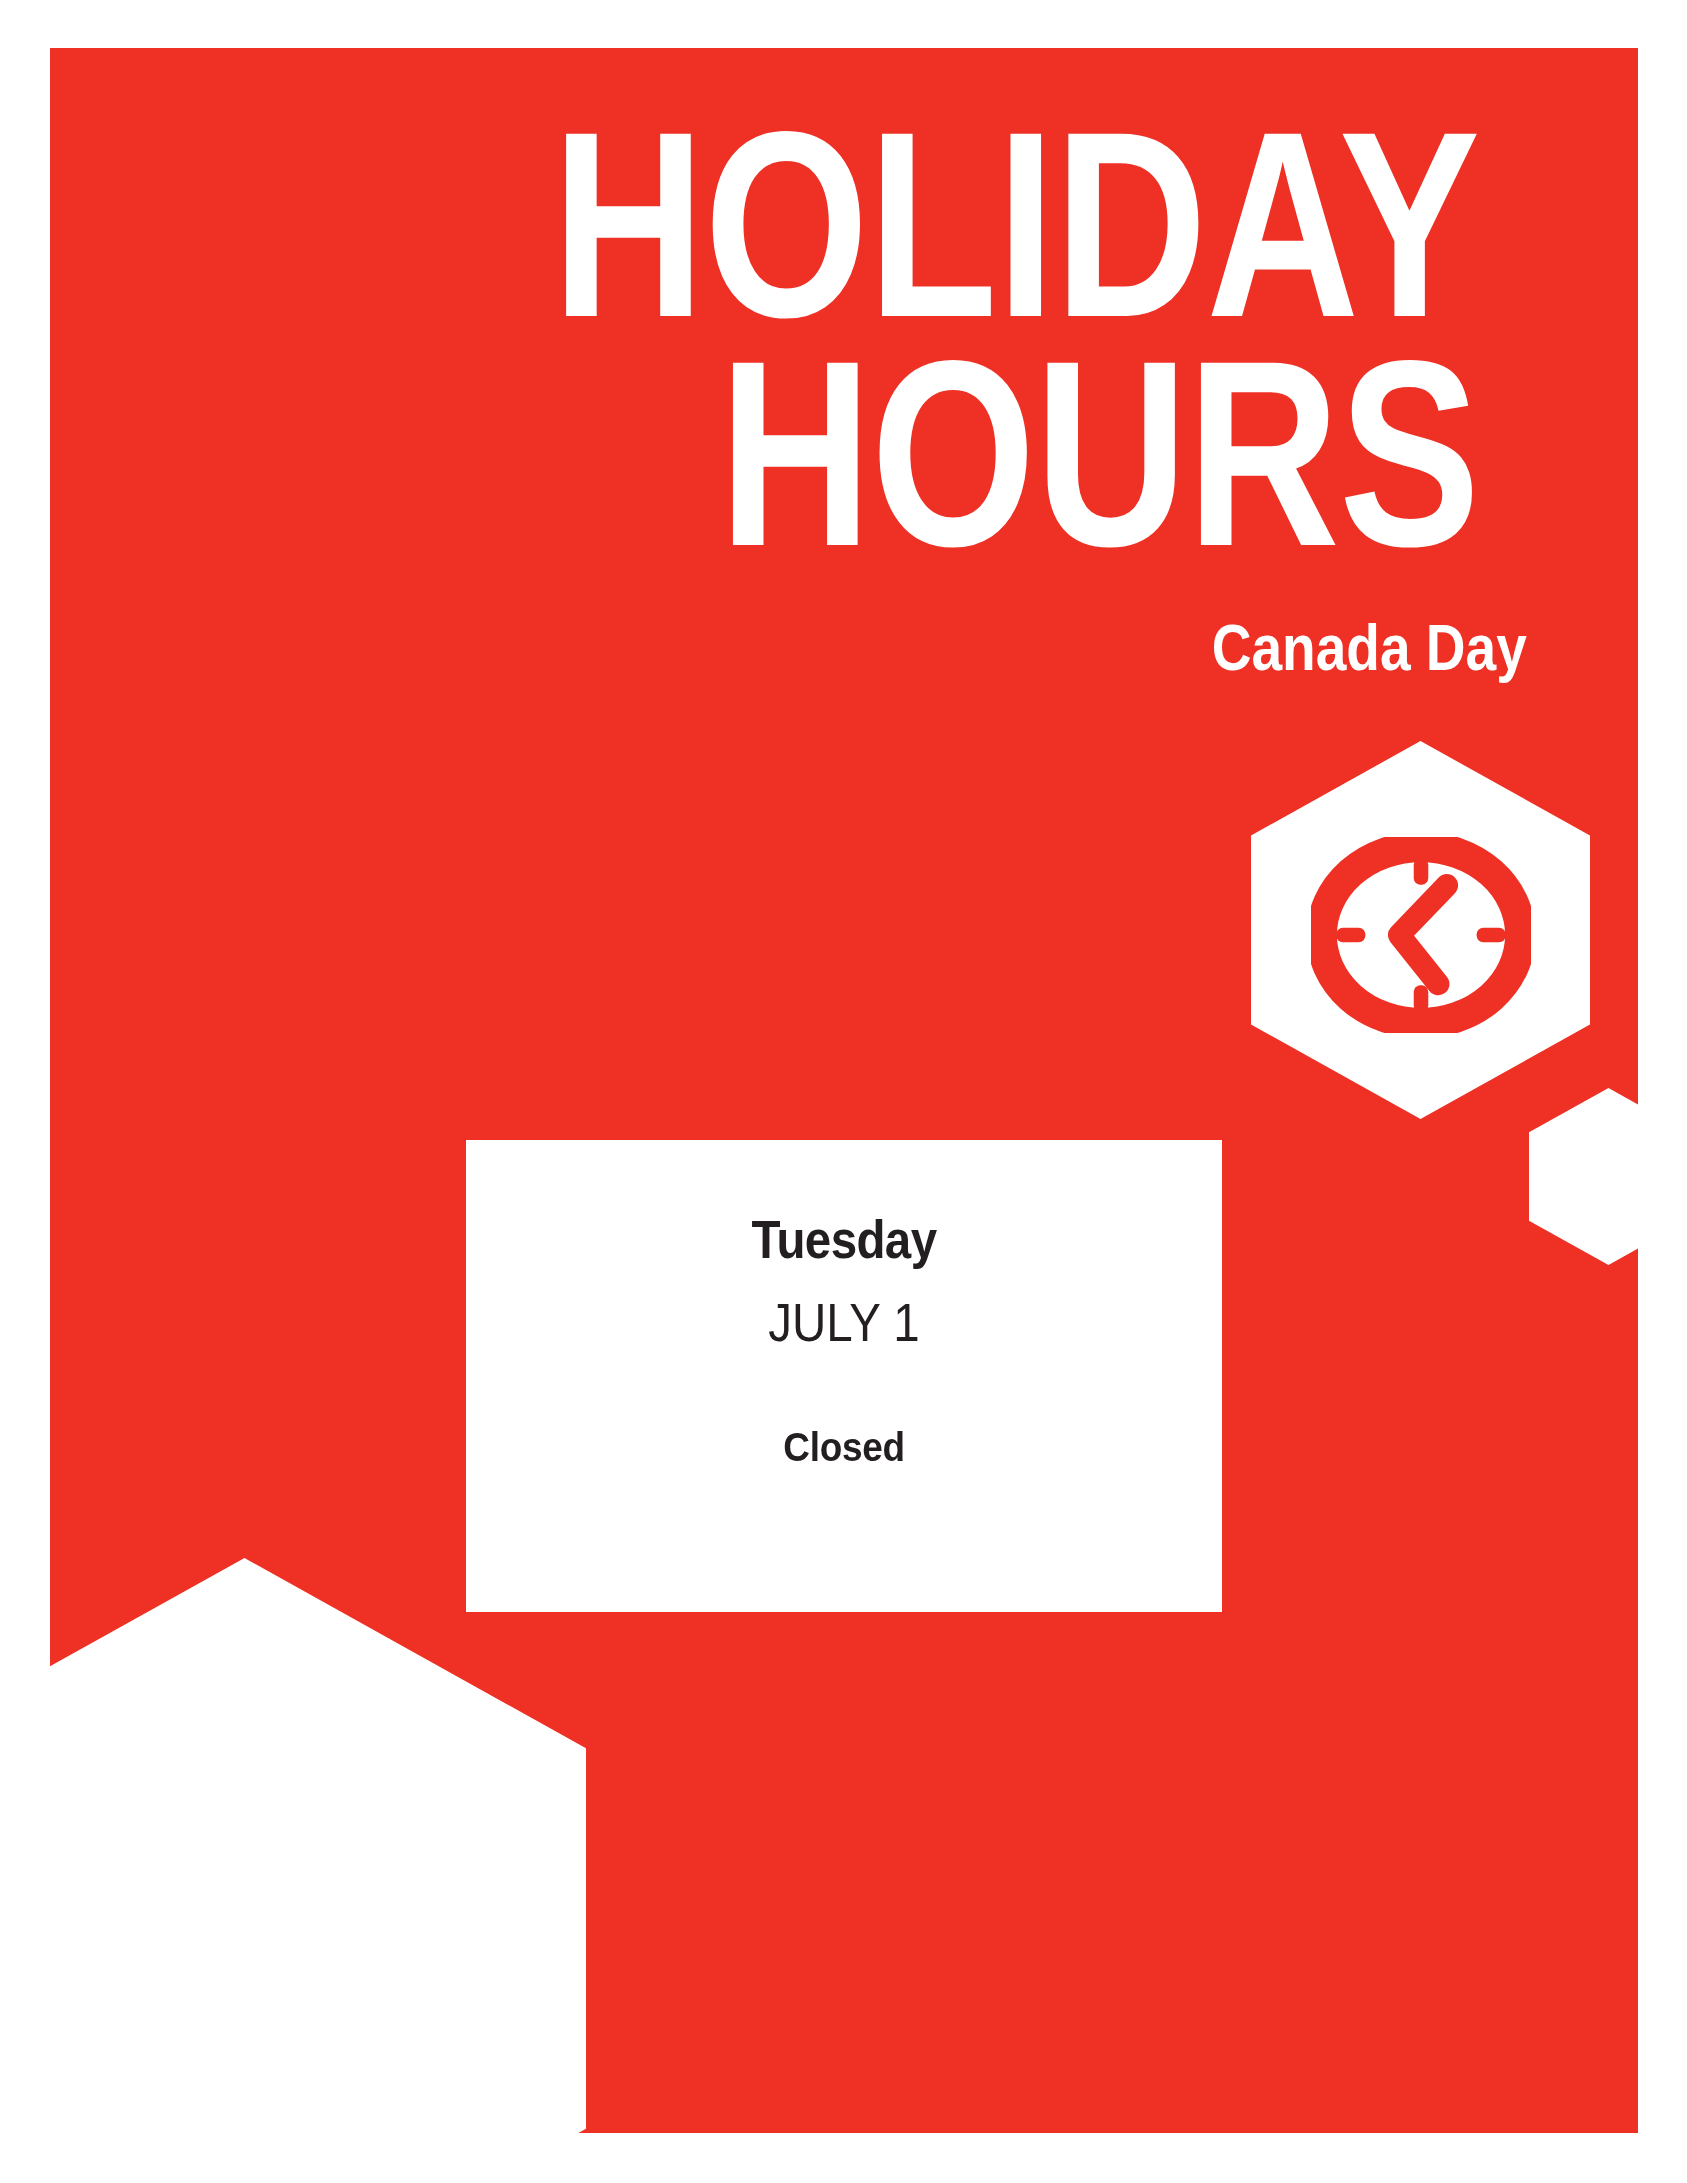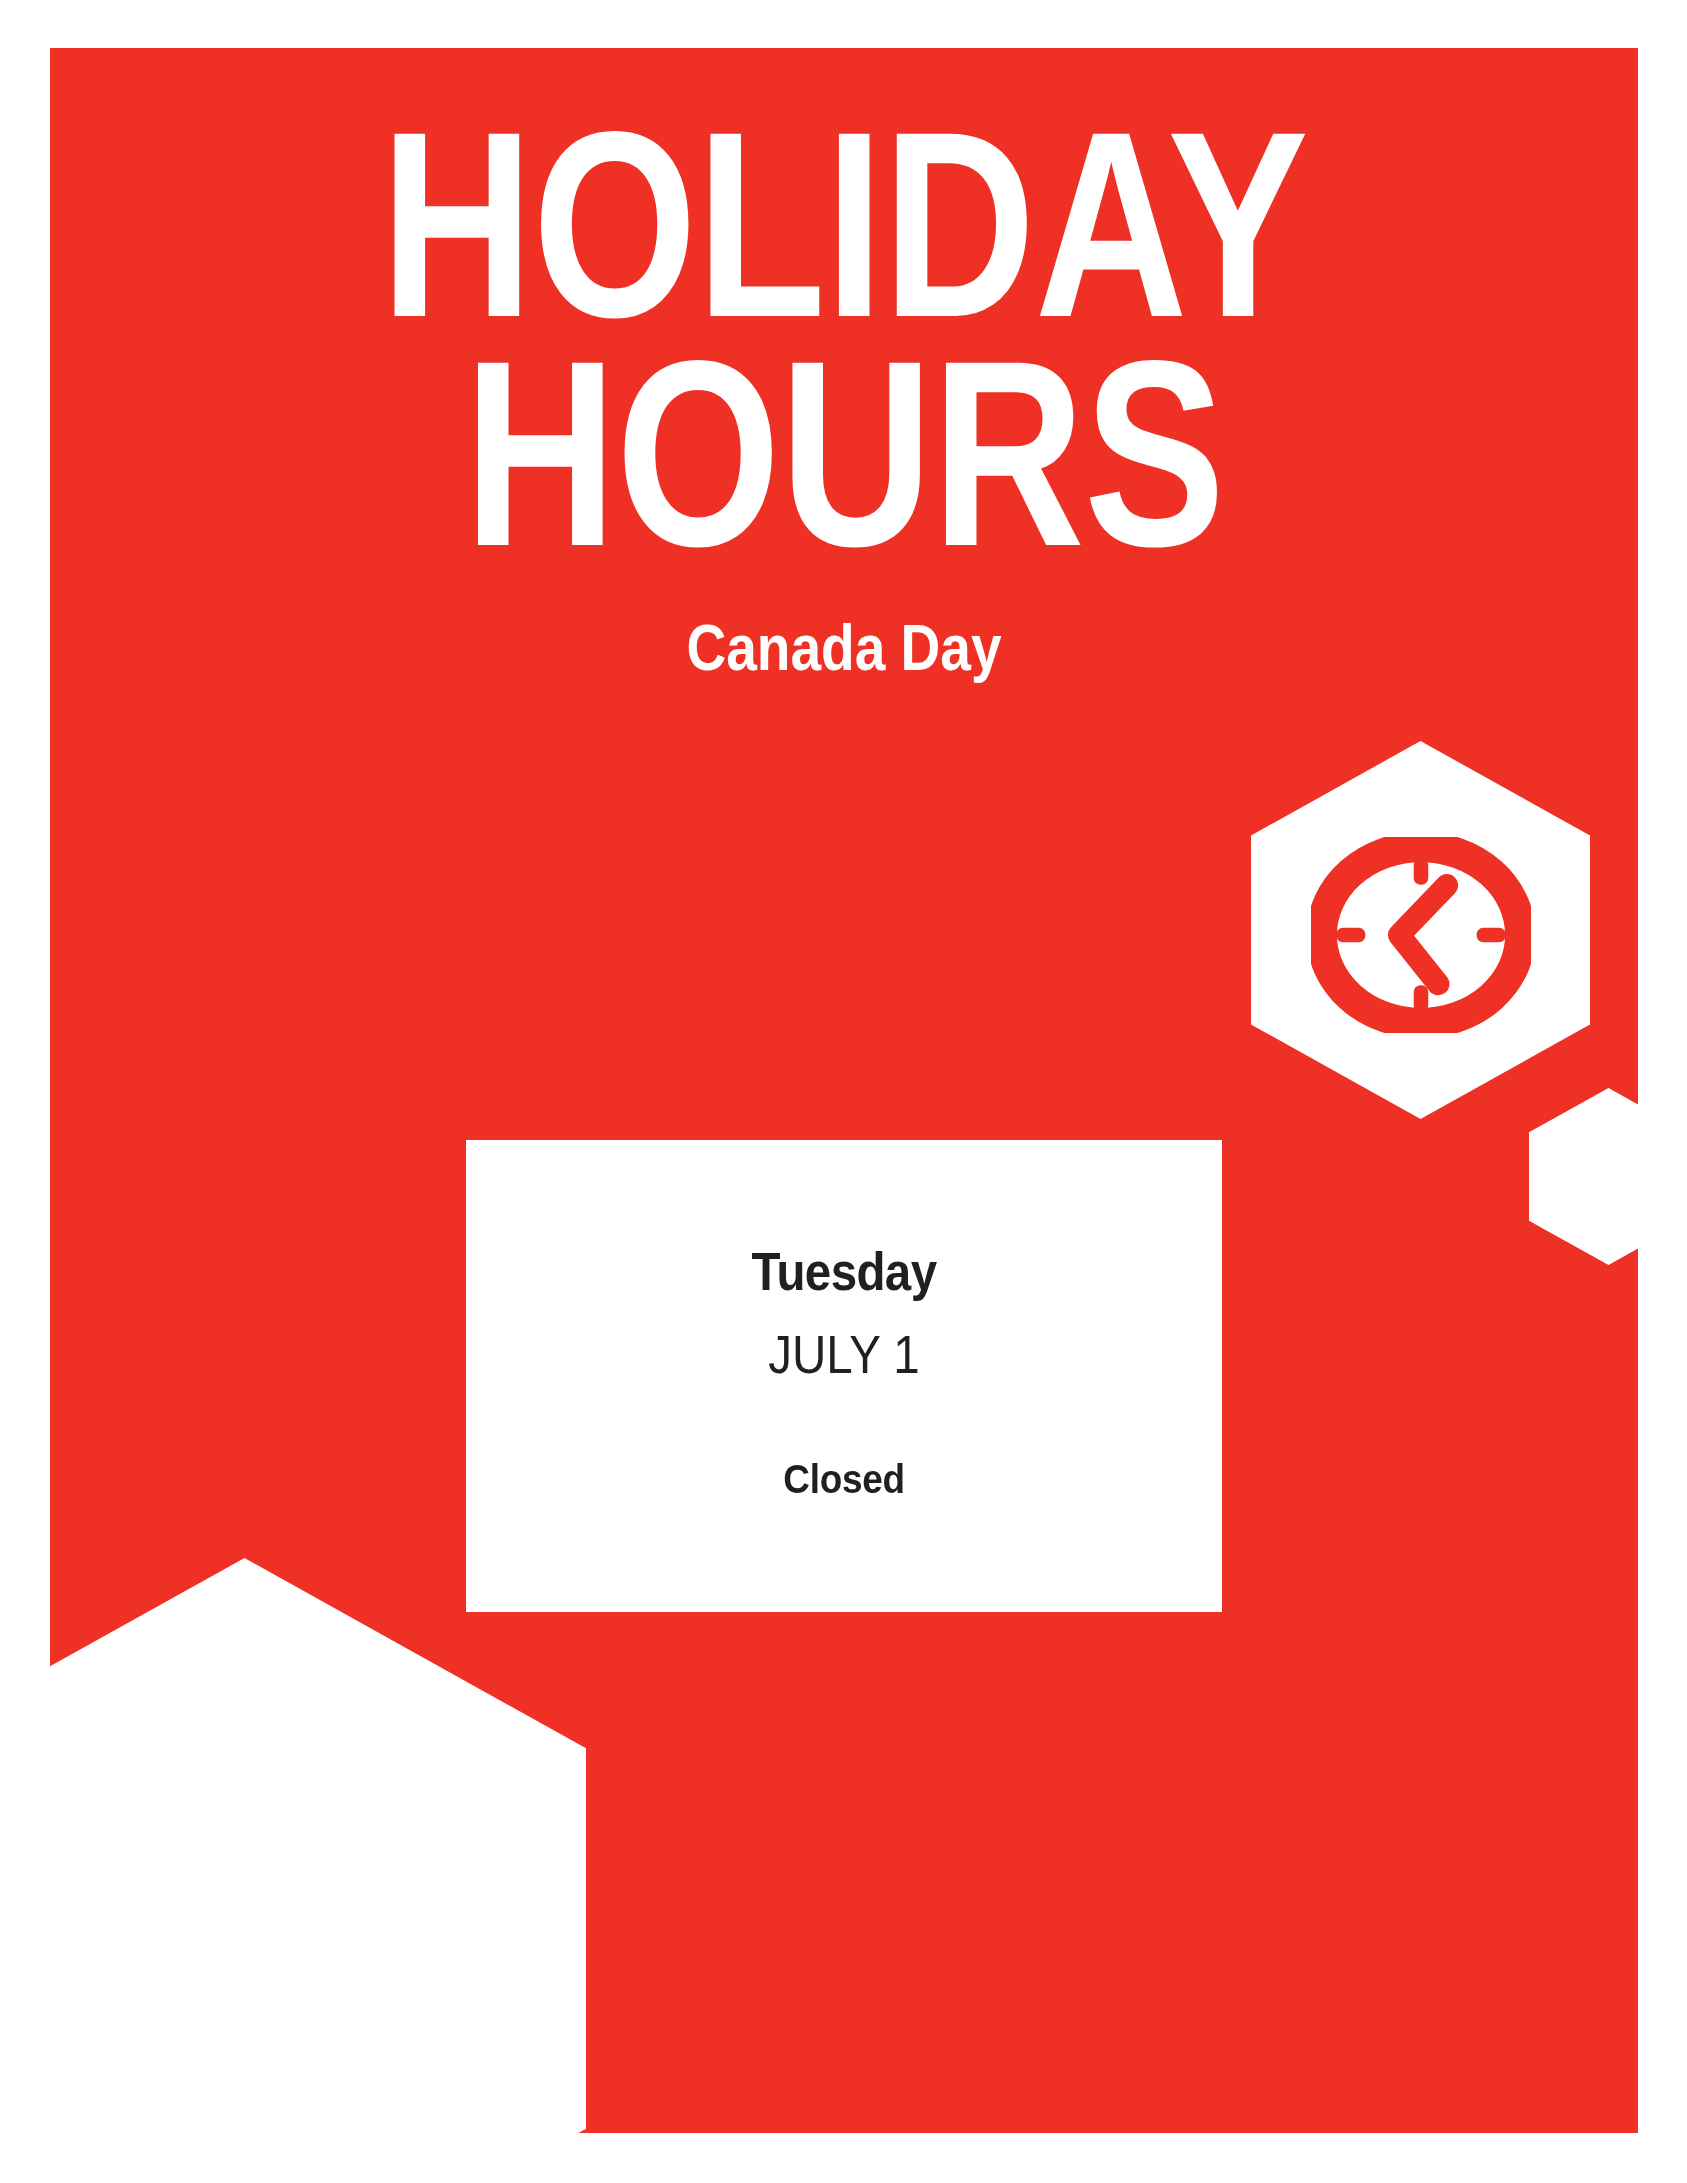--- a/index.html
+++ b/index.html
@@ -33,21 +33,21 @@
     background: #EE3124;
     overflow: hidden;
   }
 
   
   #headline-block {
     position: absolute;
     left: 0;
     top: 0;
     width: 1588px;
-    text-align: center;
+    text-align: right;
     pointer-events: none;
   }
 
   .headline-line {
     display: block;
     color: #ffffff;
     font-family: "Liberation Sans Narrow", "Liberation Sans", "DejaVu Sans", sans-serif;
     font-weight: 700;
     font-size: 265px;
     line-height: 0.88;
@@ -121,21 +121,21 @@
 
   
   #info-card {
     position: absolute;
     left: 416px;           
     top: 1092px;           
     width: 756px;
     height: 472px;
     background: #ffffff;
     box-sizing: border-box;
-    padding-top: 104px;
+    padding-top: 72px;
     text-align: center;
   }
 
   .card-weekday {
     display: block;
     color: #231F20;
     font-family: "Liberation Sans", "DejaVu Sans", sans-serif;
     font-weight: 700;
     font-size: 54px;
     line-height: 1.0;

